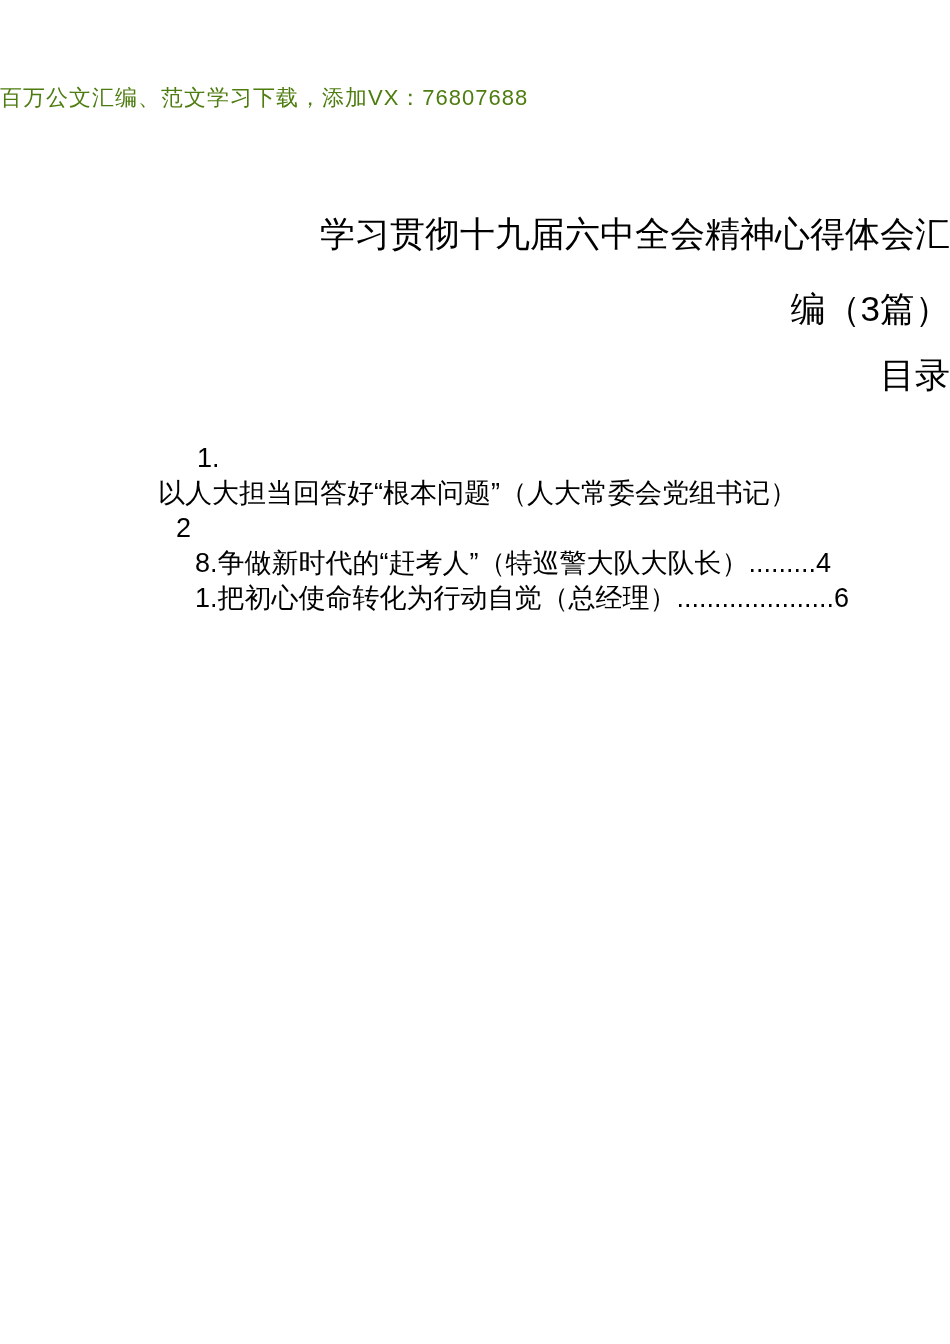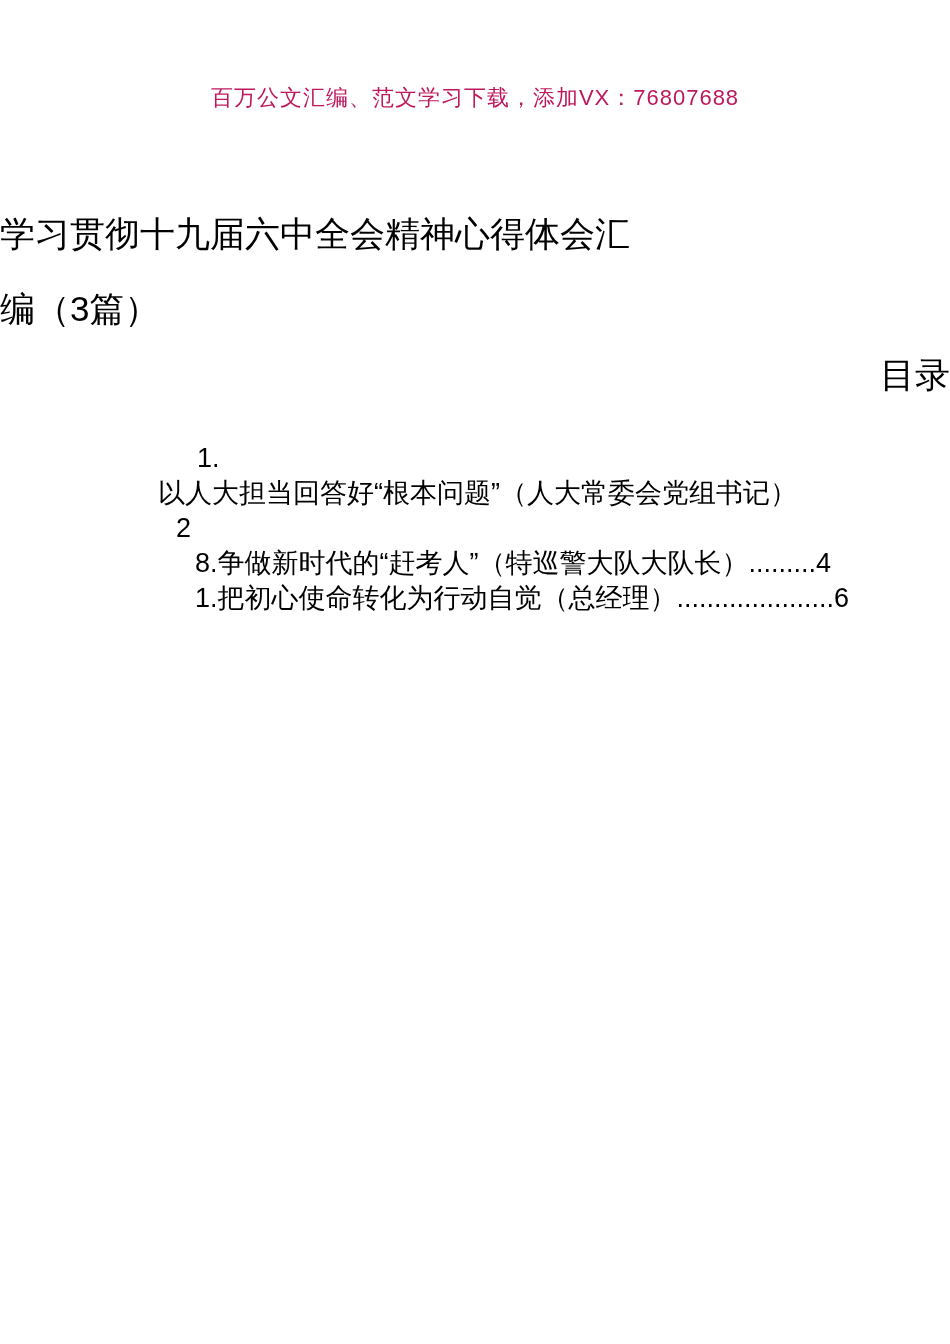--- a/index.html
+++ b/index.html
@@ -14,32 +14,31 @@
       background: #ffffff;
       overflow: hidden;
       font-family: "Liberation Sans", "DejaVu Sans", sans-serif;
       color: #000000;
     }
     .notice {
       position: absolute;
       top: 83px;
       left: 0;
       width: 100%;
-      text-align: center;
       font-size: 22px;
       letter-spacing: 1px;
-      color: #be185d;
+      color: #4d7c0f;
       white-space: nowrap;
     }
     .doc-title {
       position: absolute;
       top: 196px;
       left: 0;
       width: 100%;
-      text-align: left;
+      text-align: right;
       font-size: 35px;
       line-height: 75px;
       font-weight: normal;
       white-space: nowrap;
     }
     .toc-heading {
       position: absolute;
       top: 340px;
       left: 0;
       width: 100%;

